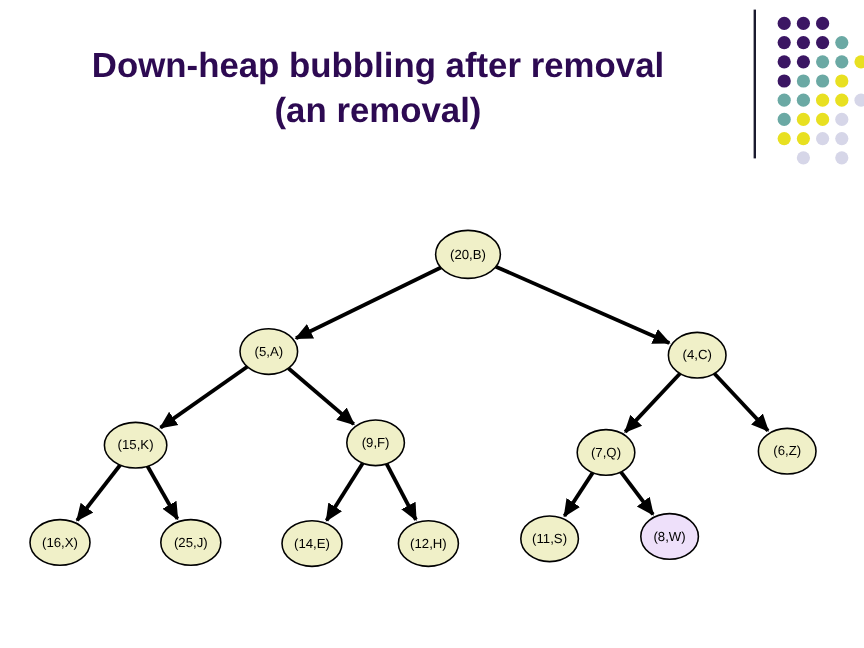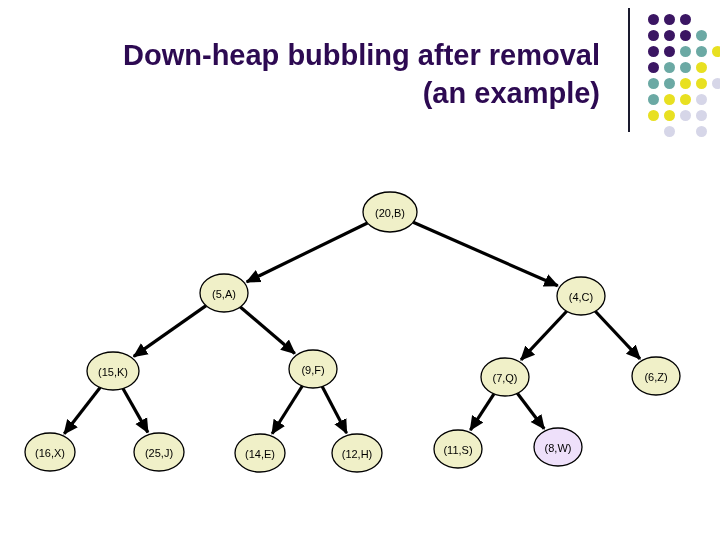--- a/index.html
+++ b/index.html
@@ -21,21 +21,21 @@
     width: 720px;
     height: 540px;
   }
 
   
   #title-block {
     position: absolute;
     left: 30px;
     top: 36px;
     width: 570px;
-    text-align: right;
+    text-align: center;
     color: #2D0A52;
     font-weight: bold;
     font-size: 29px;
     line-height: 38px;
     letter-spacing: 0px;
   }
   #title-block .tline {
     display: block;
     white-space: nowrap;
   }
@@ -88,21 +88,21 @@
     fill: none;
   }
 </style>
 </head>
 <body style="background: rgb(255, 255, 255);">
 
 <div id="slide">
 
   <div id="title-block" style="color: rgb(45, 10, 82);">
     <span class="tline">Down-heap bubbling after removal</span>
-    <span class="tline">(an example)</span>
+    <span class="tline">(an removal)</span>
   </div>
 
   <div id="logo-area">
     <div id="logo-divider" style="background: rgb(26, 26, 46);"></div>
 
   <div class="logo-dot" style="left: 28px; top: 10px; background: rgb(59, 22, 99);"></div>
       <div class="logo-dot" style="left: 44px; top: 10px; background: rgb(59, 22, 99);"></div>
       <div class="logo-dot" style="left: 60px; top: 10px; background: rgb(59, 22, 99);"></div>
       <div class="logo-dot" style="left: 28px; top: 26px; background: rgb(59, 22, 99);"></div>
       <div class="logo-dot" style="left: 44px; top: 26px; background: rgb(59, 22, 99);"></div>

